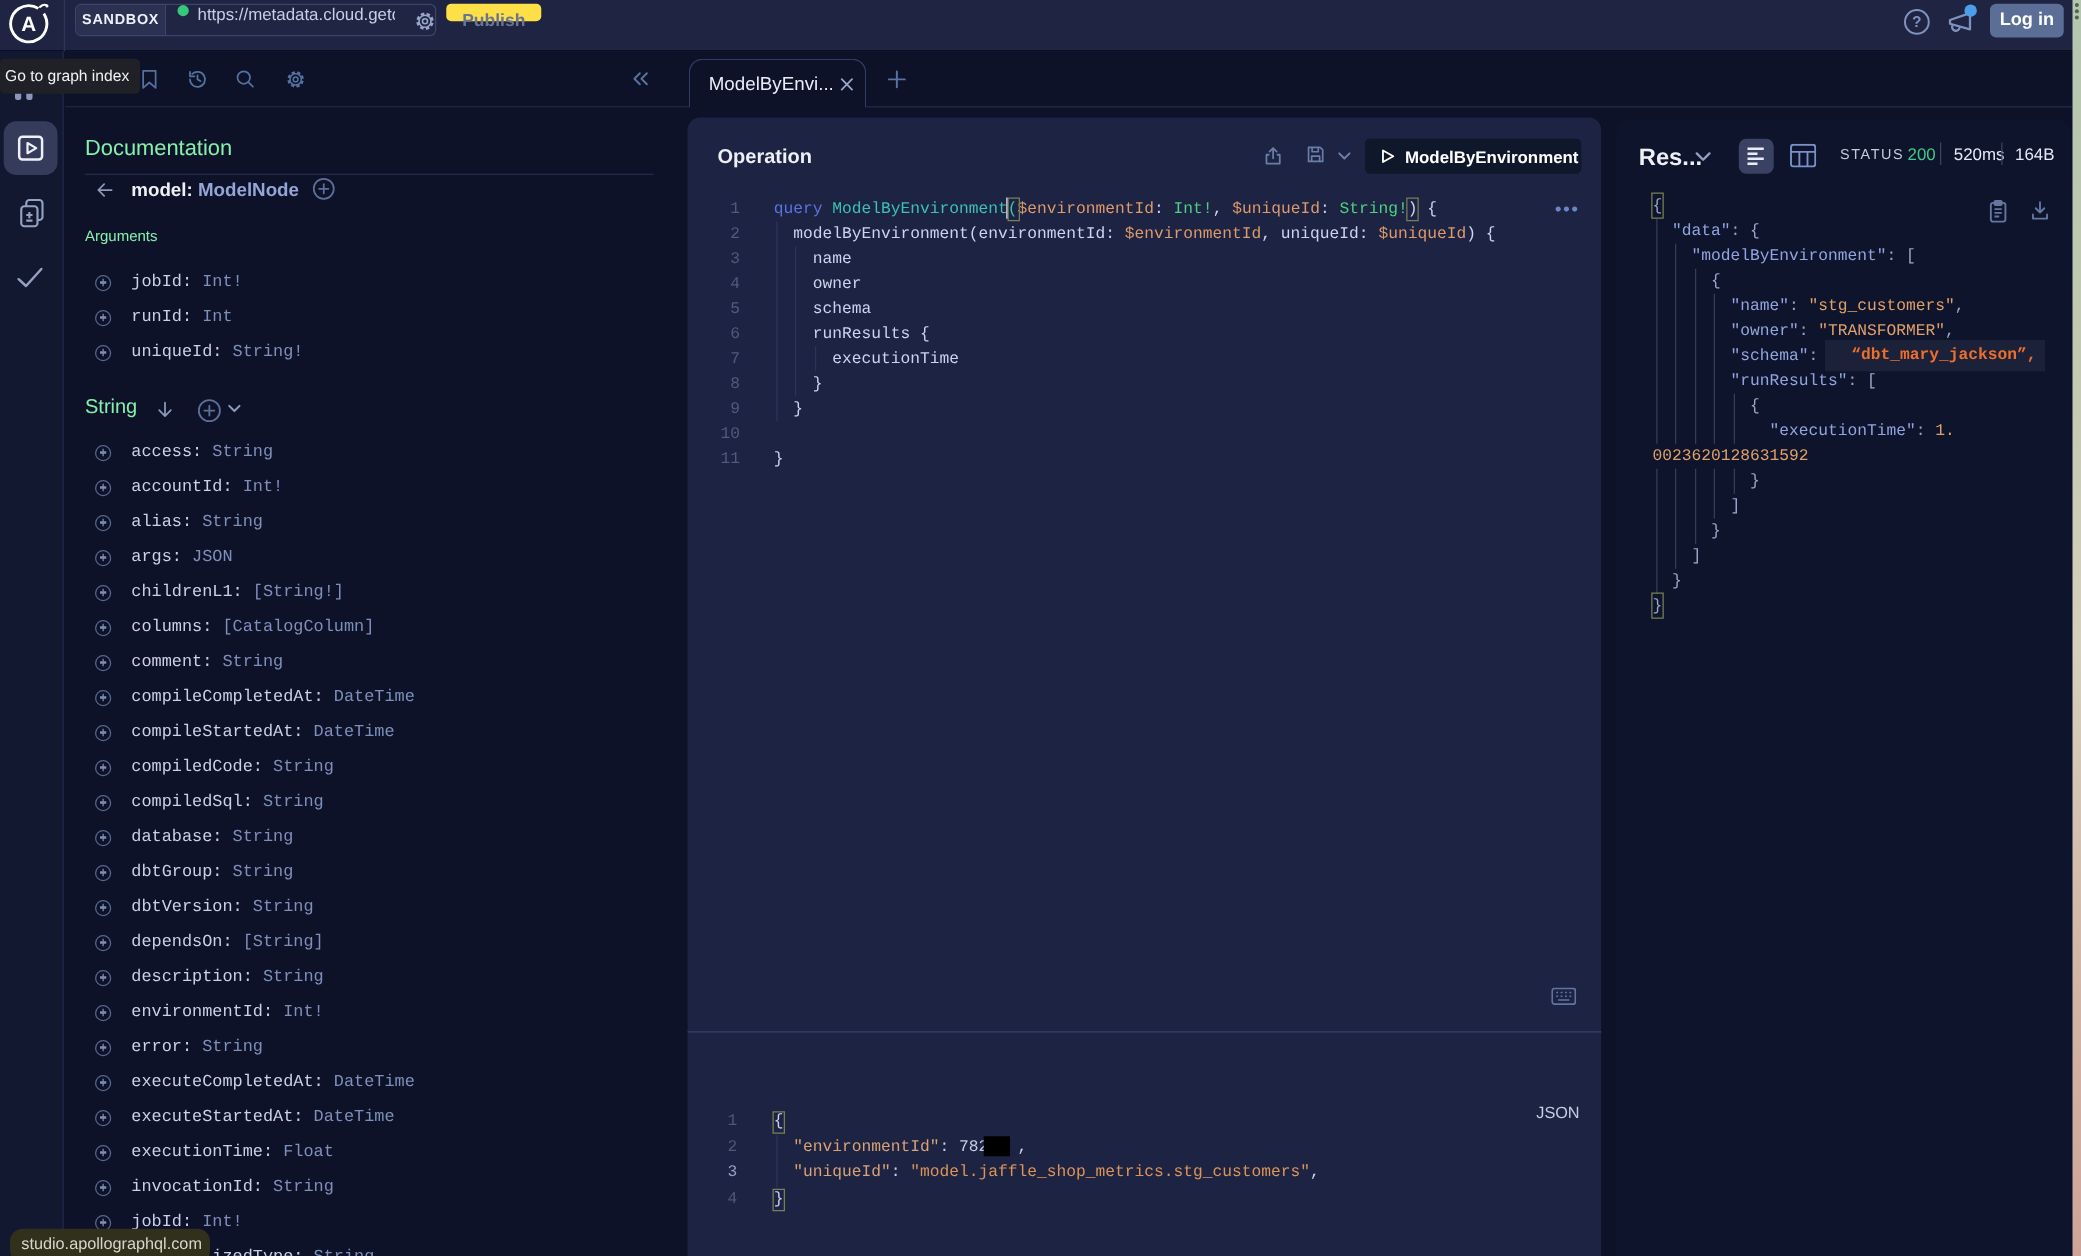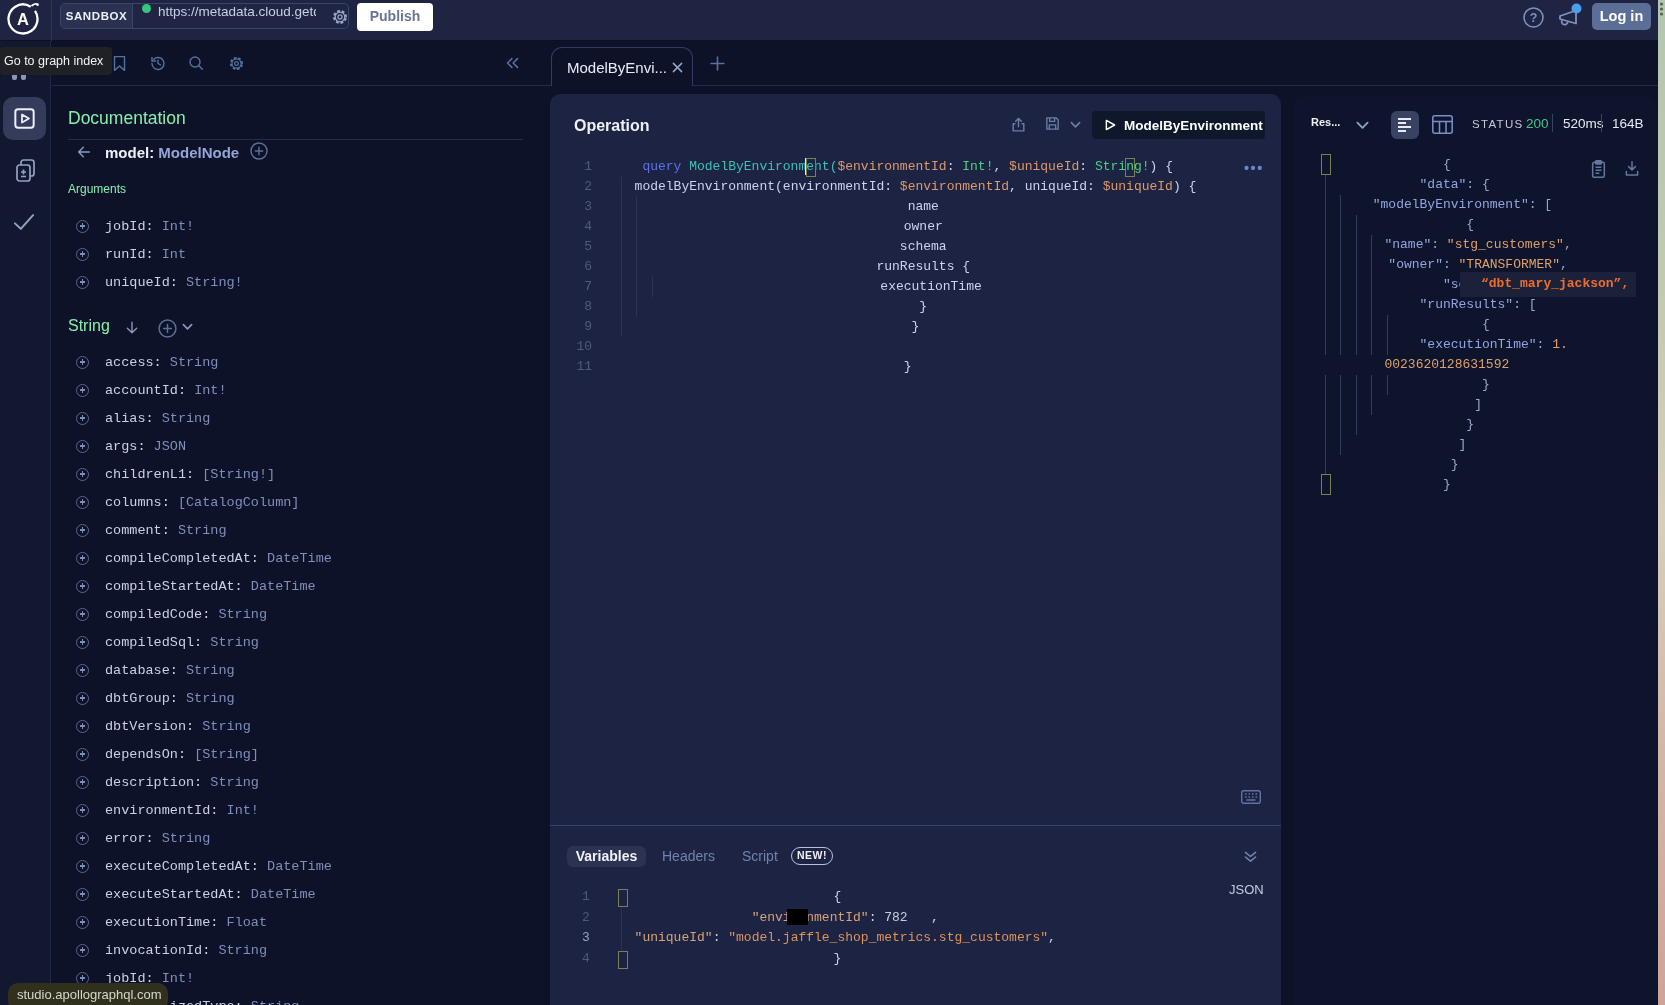--- a/index.html
+++ b/index.html
@@ -1,29 +1,29 @@
 <!DOCTYPE html>
 <html><head>
 <meta charset="utf-8">
 <style>
 * { margin:0; padding:0; box-sizing:border-box; }
 html,body { width:1665px; height:1005px; overflow:hidden; }
 body { background:#0d1228; font-family:"Liberation Sans", sans-serif; position:relative; }
 .abs { position:absolute; }
 .mono { font-family:"Liberation Mono", monospace; }
-pre { font-family:"Liberation Mono", monospace; white-space:pre;text-align:center; }
+pre { font-family:"Liberation Mono", monospace; white-space:pre; }
 
 
 #topbar { position:absolute; left:0; top:0; width:1665px; height:41px; background:#1e2442; border-bottom:1px solid #0b1022; }
 #railsep { position:absolute; left:51px; top:0; width:1px; height:41px; background:#2e355c; }
 #chip { position:absolute; left:60px; top:3px; width:289px; height:26px; border:1px solid #3c4569; border-radius:5px; background:#1f2542; display:flex; }
 #chipsandbox { width:72px; height:100%; background:#2b3150; border-right:1px solid #3c4569; border-radius:4px 0 0 4px; display:flex; align-items:center; justify-content:center; color:#eef0f8; font-size:11.5px; font-weight:bold; letter-spacing:0.6px; }
 #chipdot { width:9px; height:9px; border-radius:50%; background:#36c77d; margin-left:9px; }
 #chipurl { margin-left:7px; width:158px; overflow:hidden; white-space:nowrap; color:#c7cfe6; font-size:13.5px; }
-#publish { position:absolute; left:357px; top:3px; width:76px; height:28px; background:#ffffff; border-radius:4px; color:#6a7594; font-size:14px; font-weight:bold; text-align:center; line-height:26px; }
+#publish { position:absolute; left:357px; top:3px; width:76px; height:14px; background:#fde047; border-radius:4px; color:#6a7594; font-size:14px; font-weight:bold; text-align:center; line-height:26px; }
 #login { position:absolute; left:1592px; top:3px; width:59px; height:27px; background:#5b6e96; border-radius:5px; color:#ffffff; font-size:14.5px; font-weight:bold; text-align:center; line-height:27px; }
 
 
 #rail { position:absolute; left:0; top:41px; width:51px; height:964px; background:#121830; border-right:1px solid #20284a; }
 #railtile { position:absolute; left:3px; top:97px; width:43px; height:43px; background:#353c5b; border-radius:10px; }
 
 
 .hrule { position:absolute; top:85px; height:1px; background:#232b4b; }
 #tab { position:absolute; left:551px; top:47px; width:142px; height:39px; border:1px solid #303b66; border-bottom:none; border-radius:11px 11px 0 0; background:#0d1228; color:#e9ecf6; font-size:15px; }
 #tab span { position:absolute; left:15px; top:11px; }
@@ -254,46 +254,37 @@
   <div class="brkt" style="left:256.2px;top:63.5px;width:9.5px"></div>
   <div class="brkt" style="left:575.4px;top:63.5px"></div>
   <div class="abs" style="left:254.6px;top:64px;width:1.5px;height:17px;background:#e8e8f0"></div>
   <div class="abs" style="left:694px;top:66px;color:#6b86c8;font-size:14.5px;letter-spacing:1.5px;font-weight:bold">•••</div>
   <svg class="abs" style="left:691px;top:696px" width="20" height="14" viewBox="0 0 20 14" fill="none" stroke="#5f74a5" stroke-width="1.4">
     <rect x="0.7" y="0.7" width="18.6" height="12.6" rx="2"></rect>
     <path d="M4 4h1.5M7.5 4H9M11 4h1.5M14.5 4h1.5M4 7h1.5M7.5 7H9M11 7h1.5M14.5 7h1.5M5.5 10h9" stroke-width="1.3"></path>
   </svg>
 
   <div id="vardivider"></div>
-  <div id="vartabs">
-    <div class="abs" style="left:17px;top:6px;width:79px;height:21px;background:#2b3252;border-radius:6px;color:#f0f2f8;font-size:14px;font-weight:bold;text-align:center;line-height:21px">Variables</div>
-    <div class="abs" style="left:112px;top:8px;color:#7083ac;font-size:14px">Headers</div>
-    <div class="abs" style="left:192px;top:8px;color:#7083ac;font-size:14px">Script</div>
-    <div class="abs" style="left:241px;top:7px;width:42px;height:18px;border:1.4px solid #b9c2dd;border-radius:9px;color:#eef0f8;font-size:10.5px;font-weight:bold;letter-spacing:0.5px;text-align:center;line-height:15.5px">NEW!</div>
-    <svg class="abs" style="left:694px;top:11px" width="13" height="12" viewBox="0 0 14 13" fill="none" stroke="#7387b5" stroke-width="1.6" stroke-linecap="round" stroke-linejoin="round">
-      <path d="M1.5 1.5 7 6l5.5-4.5M1.5 6.5 7 11l5.5-4.5"></path>
-    </svg>
-  </div>
   <div class="abs" style="left:679px;top:788px;color:#c6cde2;font-size:13px">JSON</div>
   <pre id="varnums"><span>1</span>
 <span>2</span>
 <span style="color:#93a2c4">3</span>
 <span>4</span></pre>
   <div class="guide" style="left:70.5px;top:814px;height:42px"></div>
   <pre id="varcode">{
   <span class="jkey">"environmentId"</span>: <span class="jnum">782</span>   ,
   <span class="jkey">"uniqueId"</span>: <span class="jstr">"model.jaffle_shop_metrics.stg_customers"</span>,
 }</pre>
   <div class="brkt" style="left:68px;top:794.5px;height:18px"></div>
   <div class="brkt" style="left:68px;top:856.5px;height:18px"></div>
   <div class="abs" style="left:237px;top:815px;width:21px;height:16px;background:#000"></div>
 </div>
 
 <div id="respcard">
-  <div class="abs" style="left:18px;top:20px;font-size:11px;font-weight:bold;color:#eef0f8">Res...</div>
+  <div class="abs" style="left:18px;top:20px;font-size:19px;font-weight:bold;color:#eef0f8">Res...</div>
   <svg class="abs" style="left:63px;top:25px" width="13" height="9" viewBox="0 0 14 9" fill="none" stroke="#8fa0c5" stroke-width="2" stroke-linecap="round" stroke-linejoin="round">
     <path d="M1.5 1.5 7 7l5.5-5.5"></path>
   </svg>
   <div class="abs" style="left:98px;top:15px;width:28px;height:28px;background:#3a4263;border-radius:6px">
     <div class="abs" style="left:7px;top:7px;width:13px;height:2px;background:#e8ecf8"></div>
     <div class="abs" style="left:7px;top:11px;width:8px;height:2px;background:#e8ecf8"></div>
     <div class="abs" style="left:7px;top:15px;width:13px;height:2px;background:#e8ecf8"></div>
     <div class="abs" style="left:7px;top:19px;width:8px;height:2px;background:#e8ecf8"></div>
   </div>
   <svg class="abs" style="left:139px;top:19px" width="21" height="19" viewBox="0 0 21 19" fill="none" stroke="#7b90c9" stroke-width="1.5">

